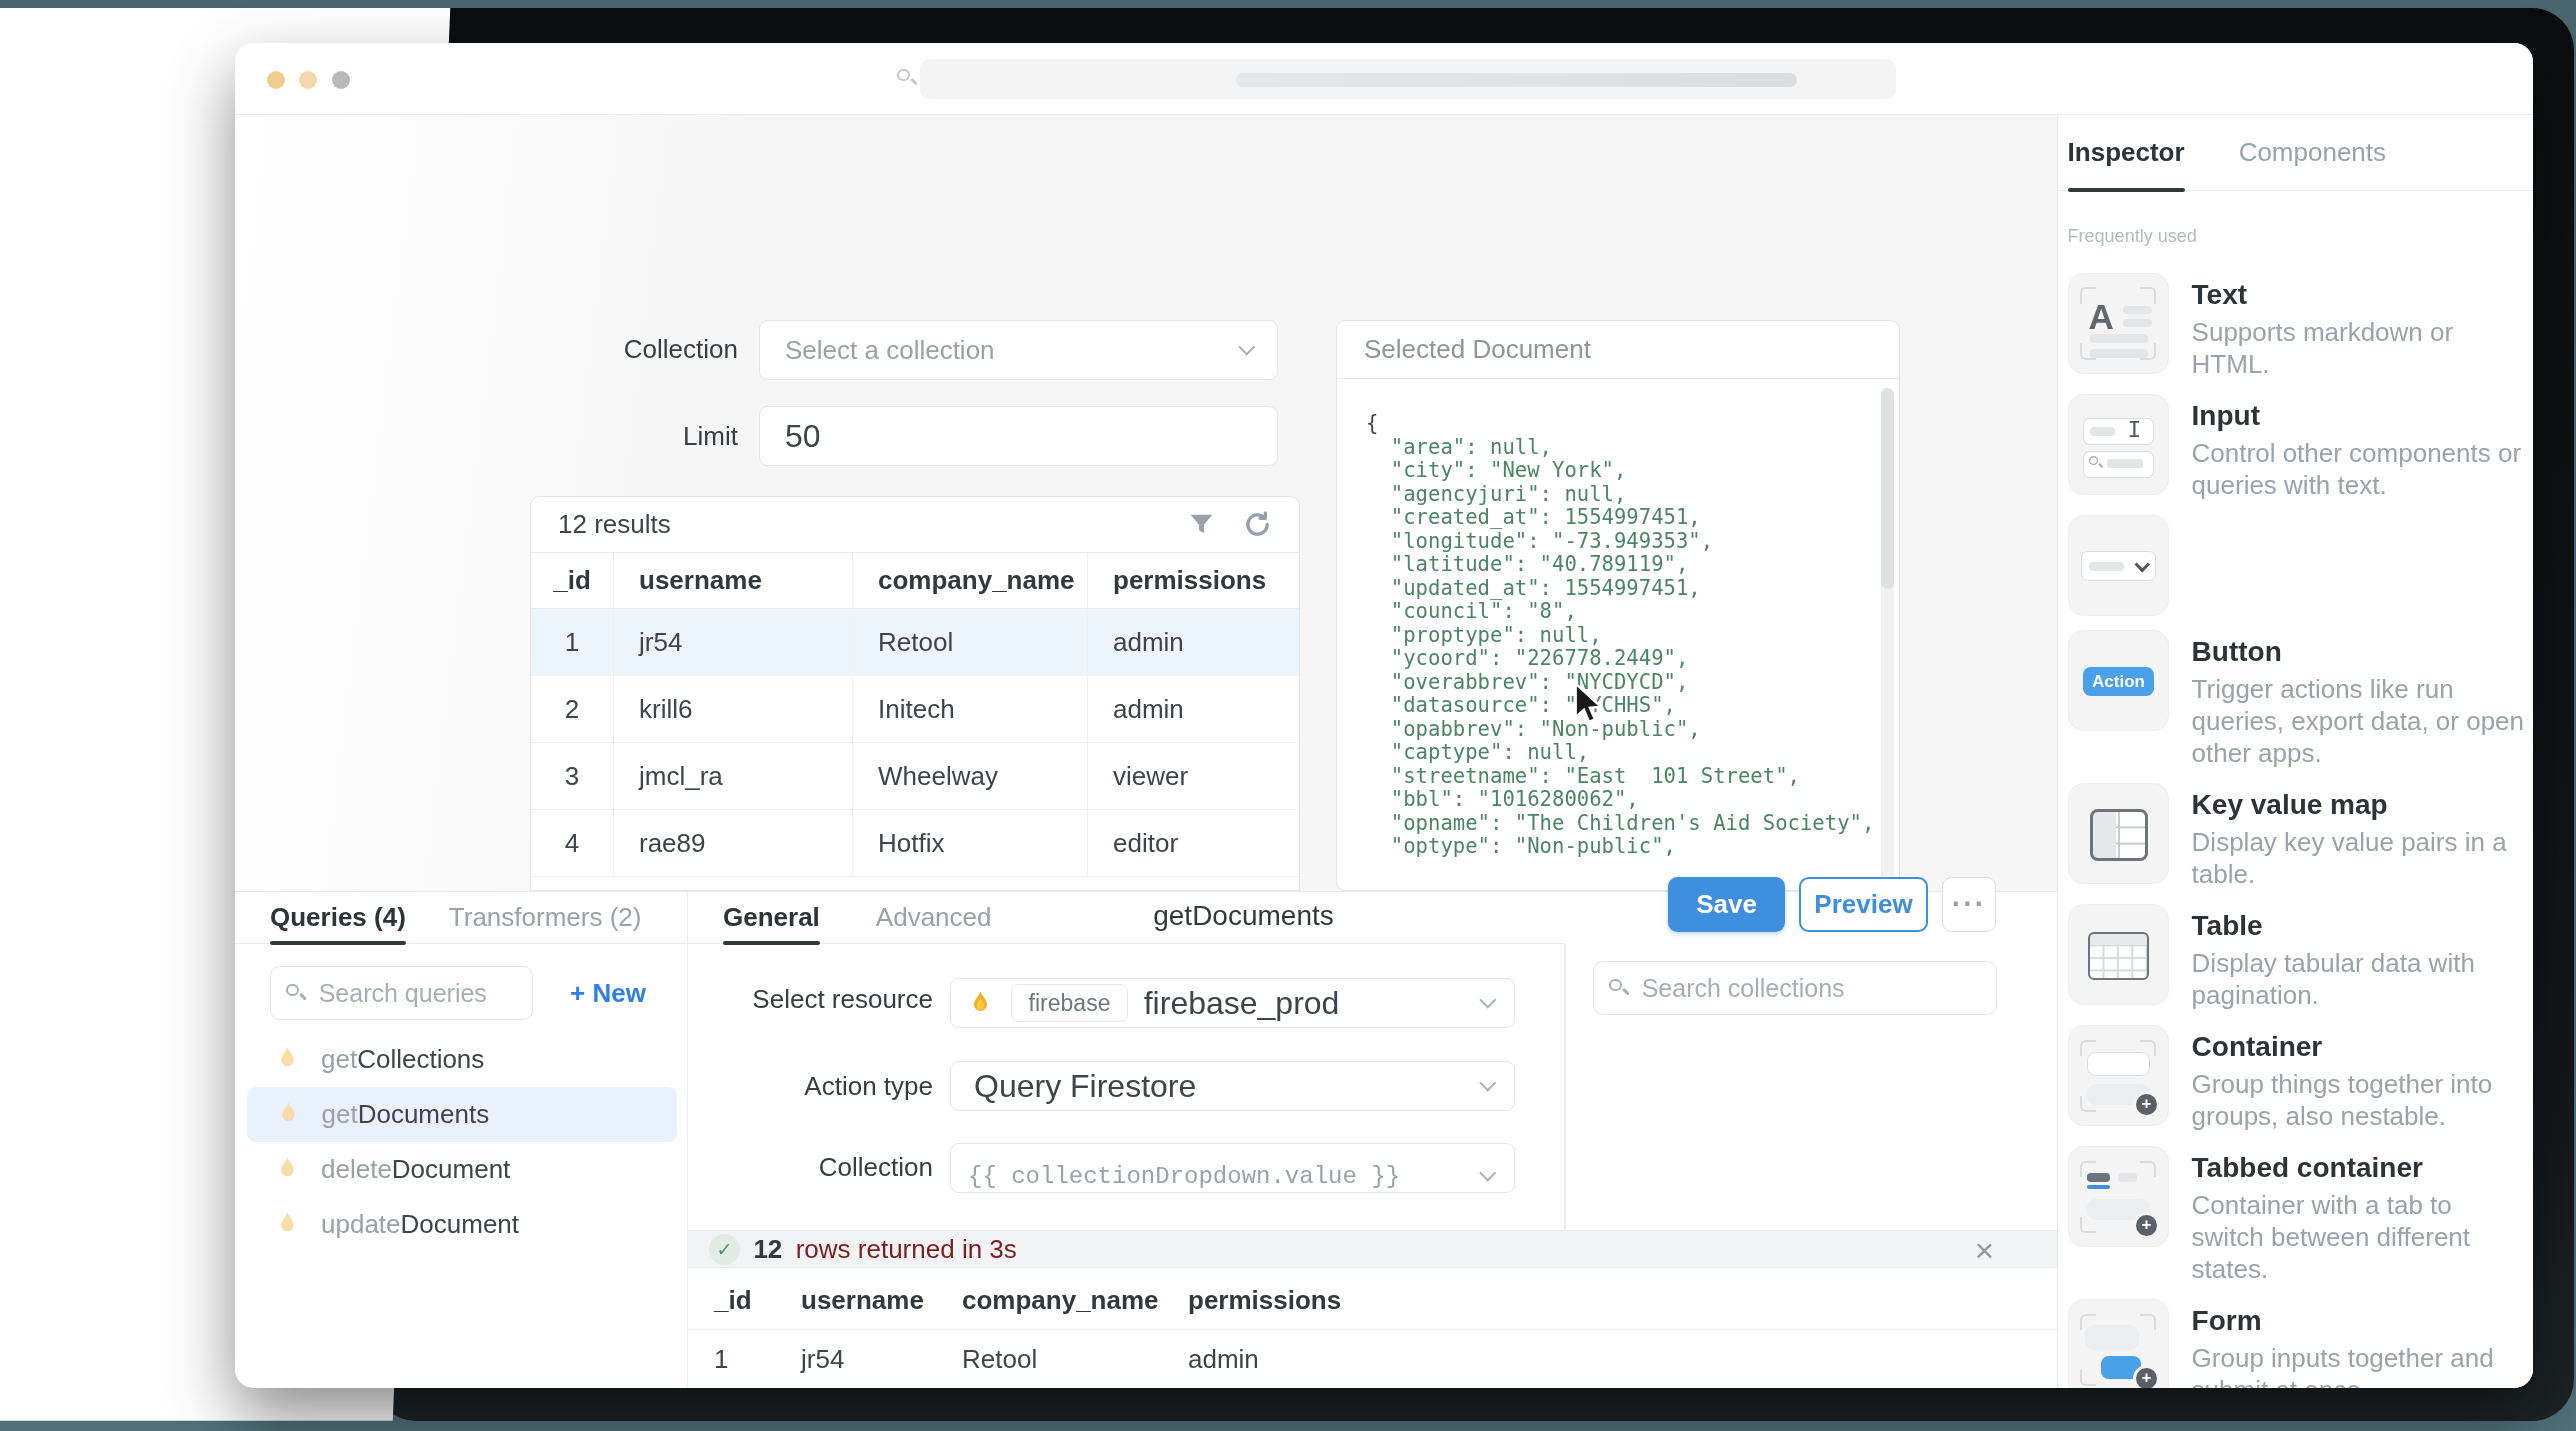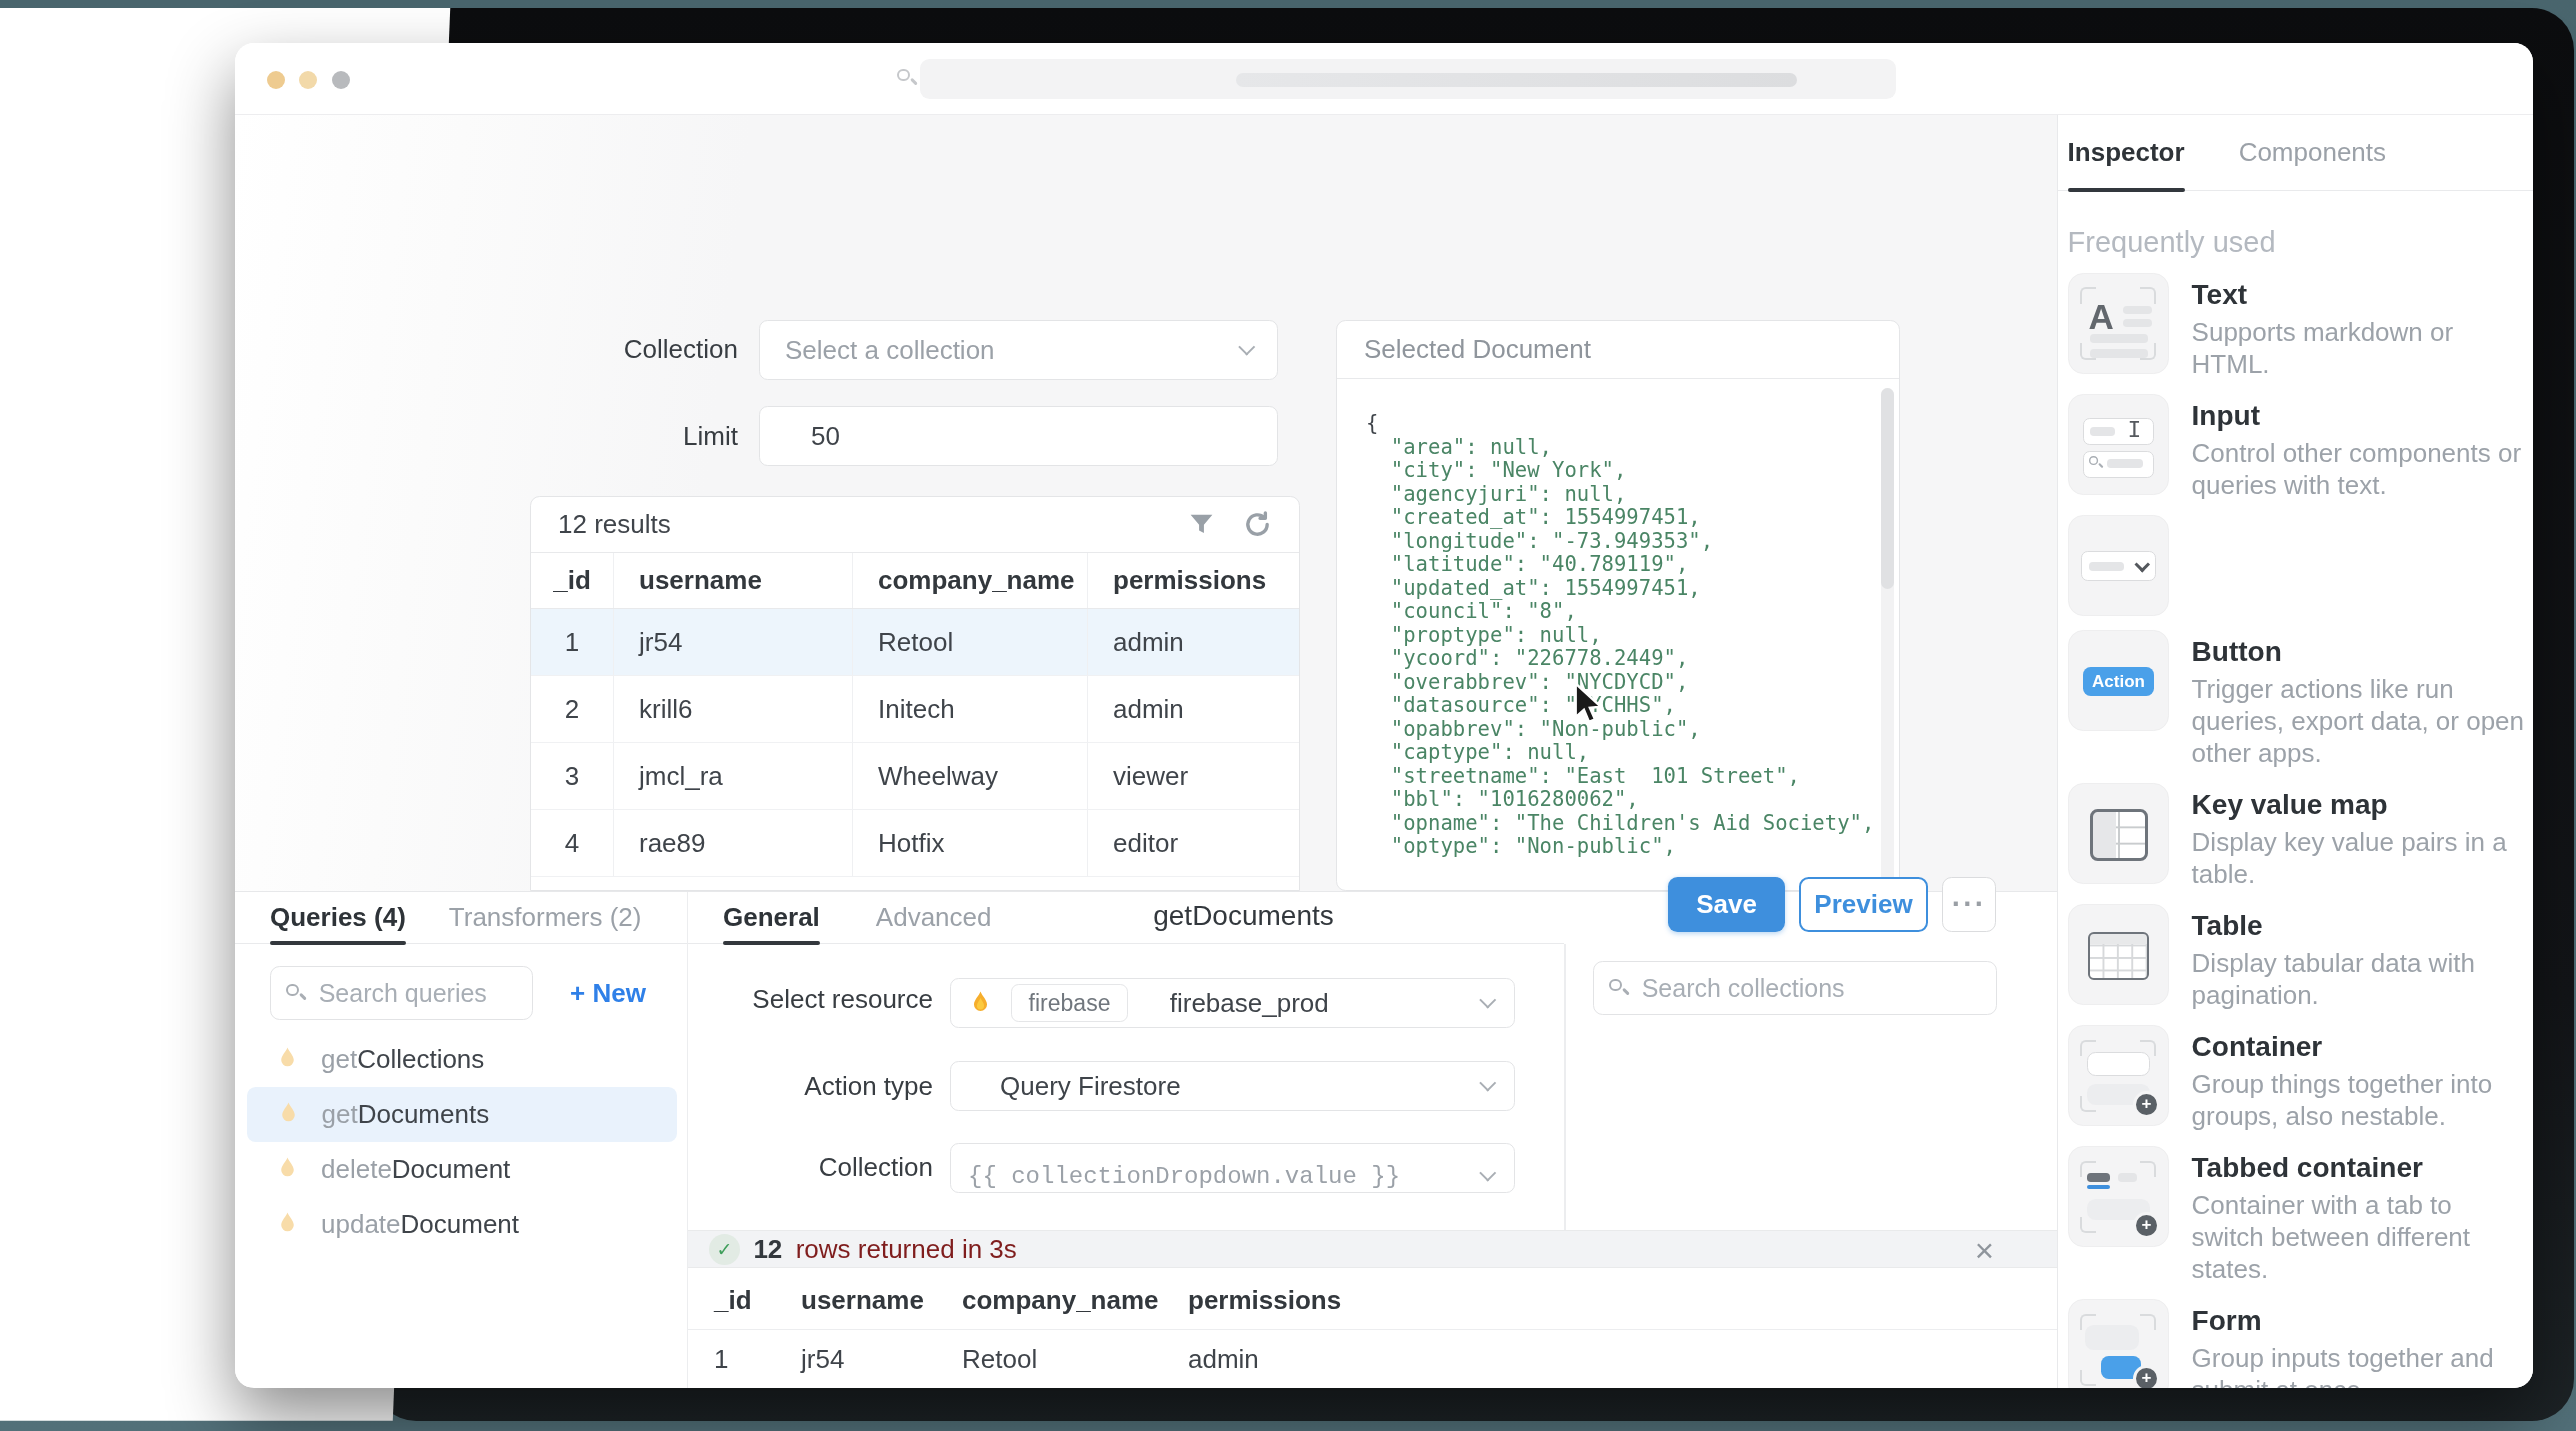--- a/index.html
+++ b/index.html
@@ -34,21 +34,21 @@
   .mag i{position:absolute;left:0;top:0;width:12.5px;height:12.5px;border:2.9px solid #A9AEB4;border-radius:50%;}
   .mag b{position:absolute;left:12.5px;top:11.5px;width:7.7px;height:2.9px;background:#A9AEB4;border-radius:1.9px;transform:rotate(45deg);}
   .mag.light i{border-color:#C6C8CB;} .mag.light b{background:#C6C8CB;}
 
   
   .canvas{left:0;top:72px;width:1822px;height:776px;
           background:linear-gradient(97deg,#ffffff 0%,#fbfbfb 12%,var(--canvas-gray) 27%);}
   .f-label{font-size:26px;font-weight:500;color:#383D42;text-align:right;}
   .fieldbox{background:#fff;border:1.9px solid #E3E4E6;border-radius:8.6px;display:flex;align-items:center;}
   .fieldbox .ph{color:#9BA1A8;font-size:26px;}
-  .fieldbox .val{color:#3F444A;font-size:26px;margin-left:26px;}
+  .fieldbox .val{color:#3F444A;font-size:32px;}
   .chev{display:inline-block;width:11.5px;height:11.5px;border-right:2.9px solid #A9AEB4;border-bottom:2.9px solid #A9AEB4;
         transform:rotate(45deg);margin-top:-5.7px;}
 
   .card{background:#fff;border:1.9px solid #E4E5E7;border-radius:9.6px;overflow:hidden;}
   .card-hd{height:56px;border-bottom:1.9px solid #E8E9EB;display:flex;align-items:center;padding:0 27px;}
   .card-hd .t{font-size:26px;color:#3F444A;}
   .grid-row{display:grid;grid-template-columns:82px 239px 235px 1fr;align-items:center;}
   .grid-row>div{height:100%;display:flex;align-items:center;padding-left:25px;font-size:26px;color:#3F444A;}
   .grid-row>div:first-child{justify-content:center;padding-left:0;}
   .grid-row>div+div{border-left:1.9px solid #EFF0F2;}
@@ -96,21 +96,21 @@
   .checkcircle{width:31px;height:31px;border-radius:50%;background:#E2EBE4;color:var(--check-green);
                display:flex;align-items:center;justify-content:center;font-size:19px;font-weight:700;}
   .closex{position:absolute;right:63px;top:1.9px;font-size:33px;color:#8F959C;line-height:35px;}
   .rt-row{display:grid;grid-template-columns:87px 161px 226px 1fr;align-items:center;padding-left:26px;}
   .rt-row>div{font-size:26px;color:#3F444A;}
   .rt-head>div{font-weight:600;color:#33383D;}
 
   
   .sidebar{left:1822px;top:72px;width:476px;height:1273px;background:#fff;border-left:1.9px solid #E8E9EB;overflow:hidden;}
   .sb-tabs{height:76px;padding-left:9.6px;gap:54px;}
-  .sb-section{font-size:29px;color:#B4B9C0;}
+  .sb-section{font-size:18px;color:#B4B9C0;}
   .sb-item{display:flex;margin-bottom:14.4px;}
   .thumb{width:101px;height:101px;flex:0 0 101px;border-radius:15.3px;background:#F4F4F5;border:1px solid #EEEEEF;
          position:relative;margin-right:23px;overflow:hidden;}
   .sb-text{padding-top:5.8px;width:334px;}
   .sb-title{font-size:28px;font-weight:600;color:#2E3338;}
   .sb-desc{font-size:26px;color:#9CA2A9;line-height:32px;margin-top:4.8px;}
   .brk{position:absolute;width:16.3px;height:16.3px;border-color:#D9DBDD;border-style:solid;border-width:0;}
   .brk.tl{left:11.5px;top:13.4px;border-left-width:2.9px;border-top-width:2.9px;border-top-left-radius:5.8px;}
   .brk.tr{right:11.5px;top:13.4px;border-right-width:2.9px;border-top-width:2.9px;border-top-right-radius:5.8px;}
   .brk.bl{left:11.5px;bottom:13.4px;border-left-width:2.9px;border-bottom-width:2.9px;border-bottom-left-radius:5.8px;}

